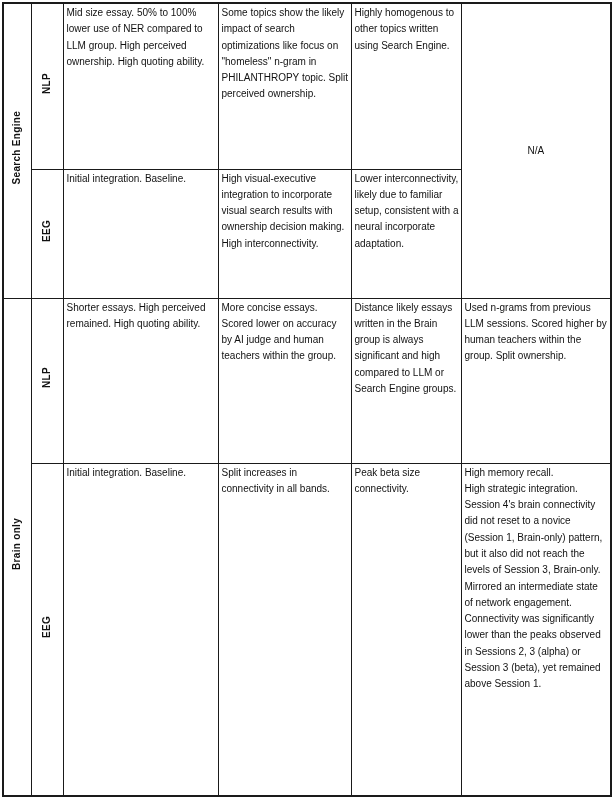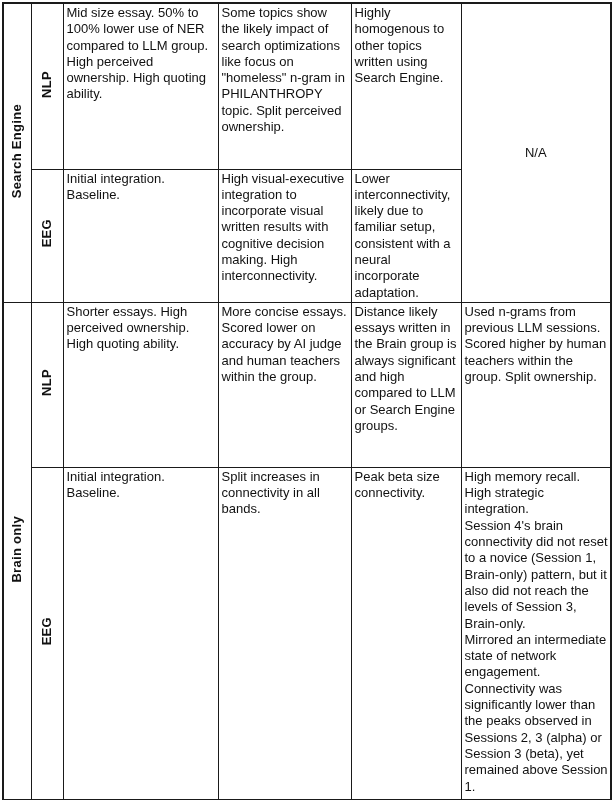--- a/index.html
+++ b/index.html
@@ -21,21 +21,21 @@
   }
   table.results {
     border-collapse: collapse;
     table-layout: fixed;
     width: 608px;
     border: 2px solid #1a1a1a;
     background: #ffffff;
   }
   table.results td {
     border: 1px solid #1a1a1a;
-    font-size: 13px;
+    font-size: 10px;
     line-height: 16.3px;
     overflow: hidden;
   }
   td.content-cell {
     vertical-align: top;
     padding: 1px 2px 1px 3px;
     white-space: pre-line;
   }
   td.vheader {
     text-align: center;
@@ -82,32 +82,32 @@
         <td class="content-cell">Some topics show the likely impact of search optimizations like focus on "homeless" n-gram in PHILANTHROPY topic. Split perceived ownership.</td>
         <td class="content-cell">Highly homogenous to other topics written using Search Engine.</td>
         <td class="na-cell" rowspan="2">N/A</td>
       </tr>
 
       <tr style="height:129px">
         <td class="vheader">
           <span class="vtext">EEG</span>
         </td>
         <td class="content-cell">Initial integration. Baseline.</td>
-        <td class="content-cell">High visual-executive integration to incorporate visual written results with cognitive decision making. High interconnectivity.</td>
+        <td class="content-cell">High visual-executive integration to incorporate visual search results with ownership decision making. High interconnectivity.</td>
         <td class="content-cell">Lower interconnectivity, likely due to familiar setup, consistent with a neural incorporate adaptation.</td>
       </tr>
 
       <tr style="height:165px">
         <td class="vheader" rowspan="2">
           <span class="vtext">Brain only</span>
         </td>
         <td class="vheader">
           <span class="vtext">NLP</span>
         </td>
-        <td class="content-cell">Shorter essays. High perceived ownership. High quoting ability.</td>
+        <td class="content-cell">Shorter essays. High perceived remained. High quoting ability.</td>
         <td class="content-cell">More concise essays. Scored lower on accuracy by AI judge and human teachers within the group.</td>
         <td class="content-cell">Distance likely essays written in the Brain group is always significant and high compared to LLM or Search Engine groups.</td>
         <td class="content-cell">Used n-grams from previous LLM sessions. Scored higher by human teachers within the group. Split ownership.</td>
       </tr>
 
       <tr style="height:333px">
         <td class="vheader">
           <span class="vtext">EEG</span>
         </td>
         <td class="content-cell">Initial integration. Baseline.</td>

